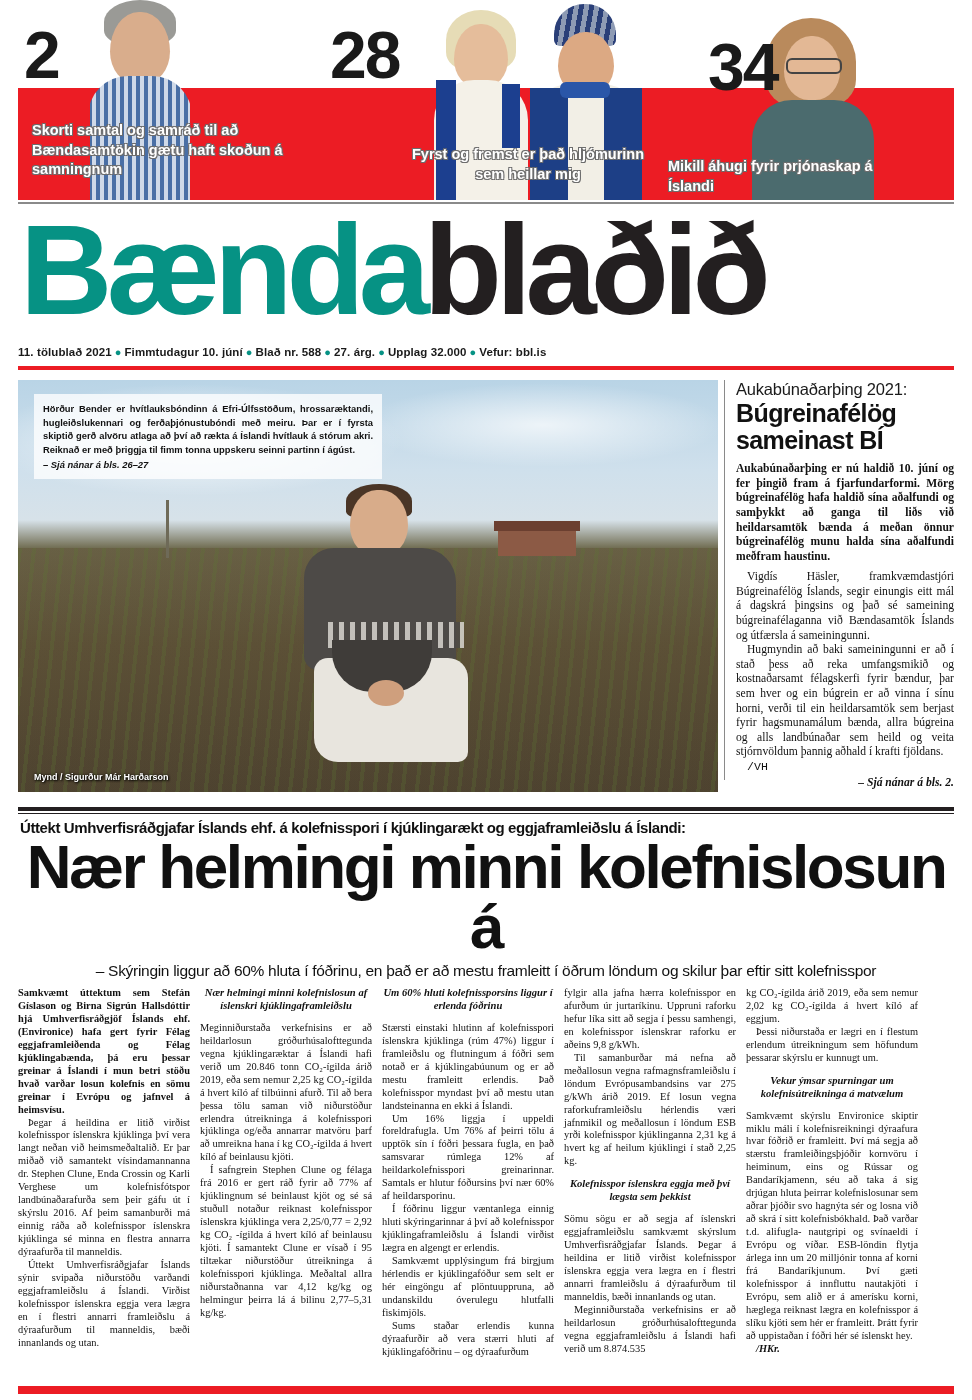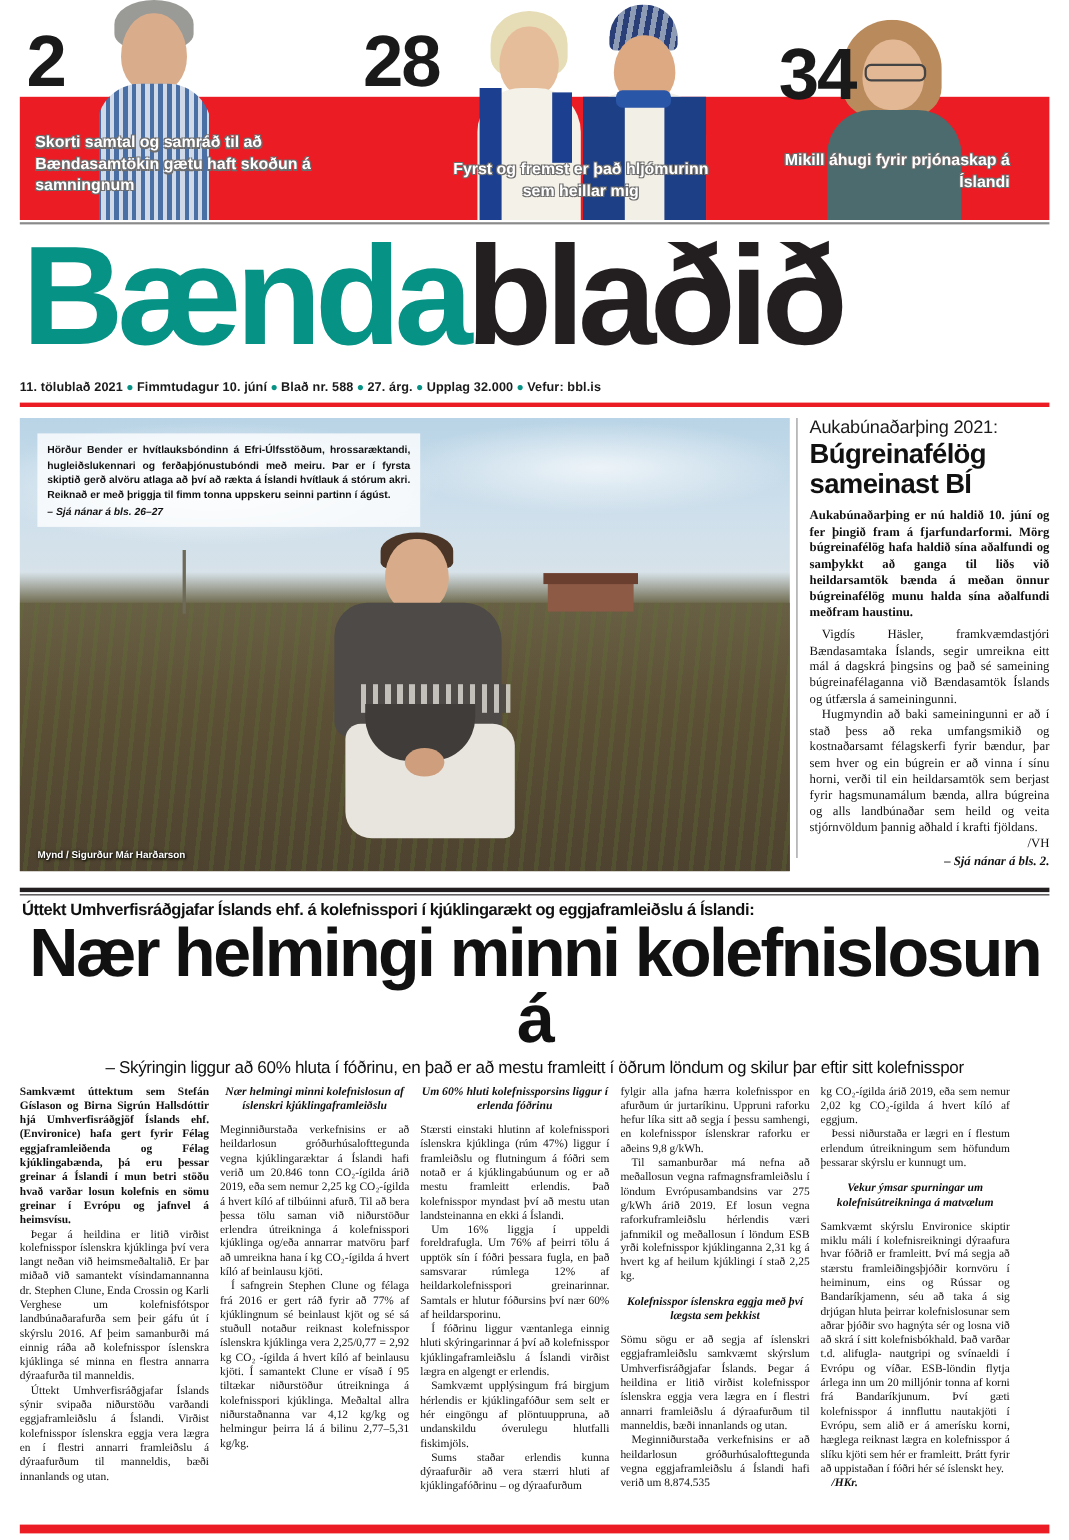--- a/index.html
+++ b/index.html
@@ -32,21 +32,21 @@
 
   .teaser-cap{
     position:absolute;z-index:7;
     font-family:"Liberation Sans",sans-serif;
     font-weight:bold;font-size:14.5px;line-height:1.35;
     color:#ffffff;
     text-shadow:-1px -1px 0 #6d6d6d,1px -1px 0 #6d6d6d,-1px 1px 0 #6d6d6d,1px 1px 0 #6d6d6d;
   }
   .tc1{left:32px;top:121px;width:275px;}
   .tc2{left:398px;top:145px;width:260px;text-align:center;}
-  .tc3{left:668px;top:137px;width:250px;text-align:right;}
+  .tc3{left:668px;top:157px;width:250px;text-align:left;}
 
   
   .ph{position:absolute;z-index:5;overflow:hidden;}
   .ph-a{left:90px;top:0;width:100px;height:200px;}
   .ph-b{left:428px;top:10px;width:104px;height:190px;}
   .ph-c{left:530px;top:4px;width:112px;height:196px;}
   .ph-d{left:752px;top:18px;width:122px;height:182px;}
 
   .ph-head{position:absolute;border-radius:48% 48% 44% 44%/55% 55% 45% 45%;}
   .ph-hair{position:absolute;border-radius:50% 50% 30% 30%;}
@@ -129,21 +129,21 @@
     font-size:25px;line-height:1.06;color:#111;letter-spacing:-.6px;margin:0 0 9px 0;
   }
   .sb-lead{
     font-family:"Liberation Serif",serif;font-weight:bold;
     font-size:11.6px;line-height:1.26;color:#111;text-align:justify;margin:0 0 6px 0;
   }
   .sb-body{
     font-family:"Liberation Serif",serif;
     font-size:11.6px;line-height:1.26;color:#111;text-align:justify;margin:0;text-indent:11px;
   }
-  .sb-sig{text-align:right;font-style:normal;}
+  .sb-sig{text-align:left;font-style:normal;font-family:Liberation Mono, monospace;}
   .sb-see{text-align:right;font-style:italic;font-weight:bold;margin-top:1px;}
 
   
   .mainstory{position:relative;width:972px;}
   .ms-rule{position:absolute;left:18px;top:0;width:936px;height:4px;background:#231f20;}
   .ms-rule2{position:absolute;left:18px;top:6px;width:936px;height:1px;background:#231f20;}
   .ms-kicker{
     position:absolute;left:20px;top:12px;width:932px;
     font-family:"Liberation Sans",sans-serif;font-weight:bold;
     font-size:15px;color:#111;letter-spacing:-.4px;white-space:nowrap;
@@ -260,21 +260,21 @@
   </div>
 
   <div class="sidebar">
     <div class="sb-rule"></div>
     <div class="sb-kicker">Aukabúnaðarþing 2021:</div>
     <div class="sb-head">
       <div>Búgreinafélög</div>
       <div>sameinast BÍ</div>
     </div>
     <p class="sb-lead">Aukabúnaðarþing er nú haldið 10. júní og fer þingið fram á fjarfundarformi. Mörg búgreinafélög hafa haldið sína aðalfundi og samþykkt að ganga til liðs við heildarsamtök bænda á meðan önnur búgreinafélög munu halda sína aðalfundi meðfram haustinu.</p>
-    <p class="sb-body">Vigdís Häsler, framkvæmdastjóri Bændasamtaka Íslands, segir umreikna eitt mál á dagskrá þingsins og það sé sameining búgreinafélaganna við Bændasamtök Íslands og útfærsla á sameiningunni.</p>
+    <p class="sb-body">Vigdís Häsler, framkvæmdastjóri Búgreinafélög Íslands, segir einungis eitt mál á dagskrá þingsins og það sé sameining búgreinafélaganna við Bændasamtök Íslands og útfærsla á sameiningunni.</p>
     <p class="sb-body">Hugmyndin að baki sameiningunni er að í stað þess að reka umfangsmikið og kostnaðarsamt félagskerfi fyrir bændur, þar sem hver og ein búgrein er að vinna í sínu horni, verði til ein heildarsamtök sem berjast fyrir hagsmunamálum bænda, allra búgreina og alls landbúnaðar sem heild og veita stjórnvöldum þannig aðhald í krafti fjöldans.</p>
     <p class="sb-body sb-sig">/VH</p>
     <p class="sb-body sb-see">– Sjá nánar á bls. 2.</p>
   </div>
 </div>
 
 <div class="mainstory" style="height:600px;">
   <div class="ms-rule"></div>
   <div class="ms-rule2"></div>
   <div class="ms-kicker">Úttekt Umhverfisráðgjafar Íslands ehf. á kolefnisspori í kjúklingarækt og eggjaframleiðslu á Íslandi:</div>

